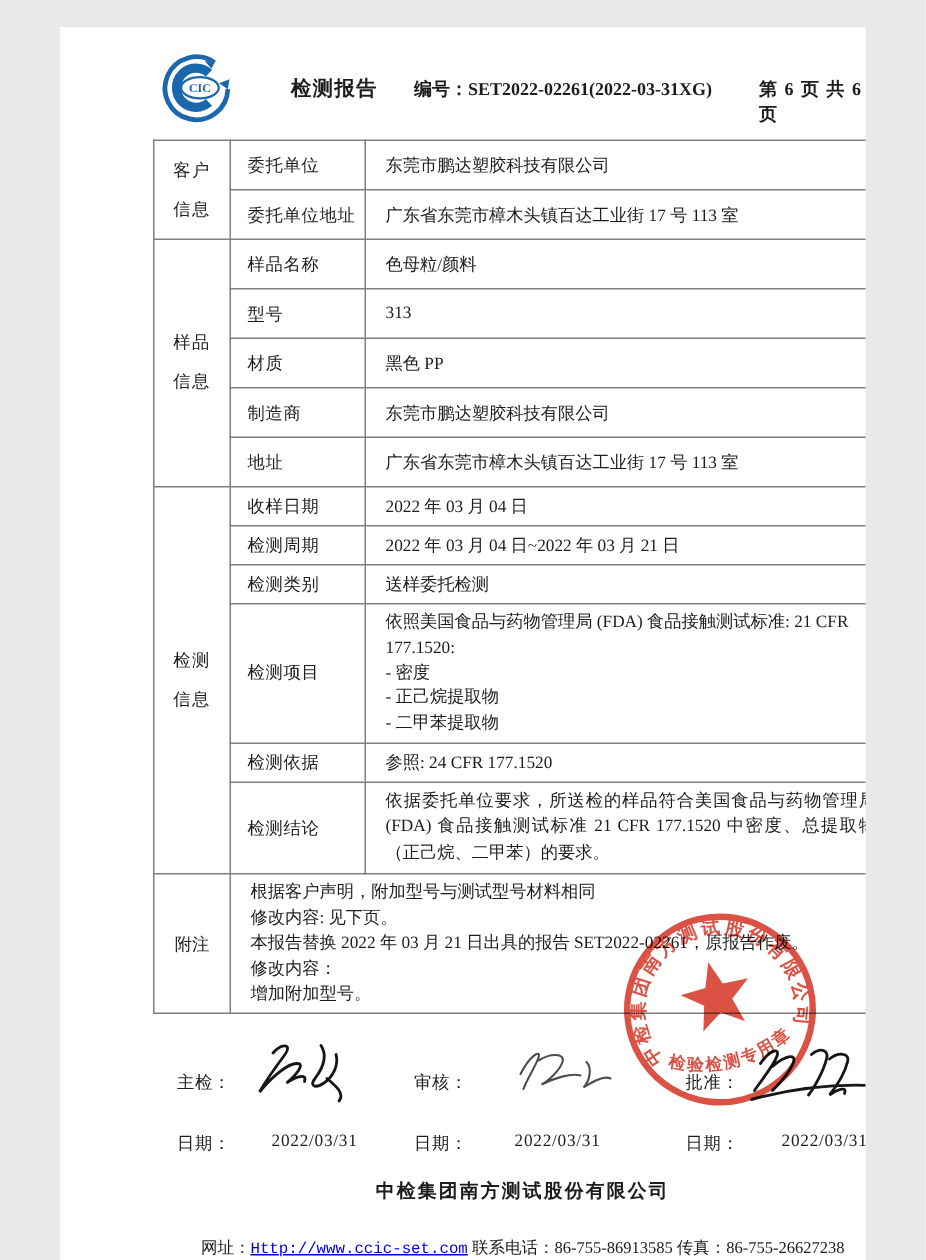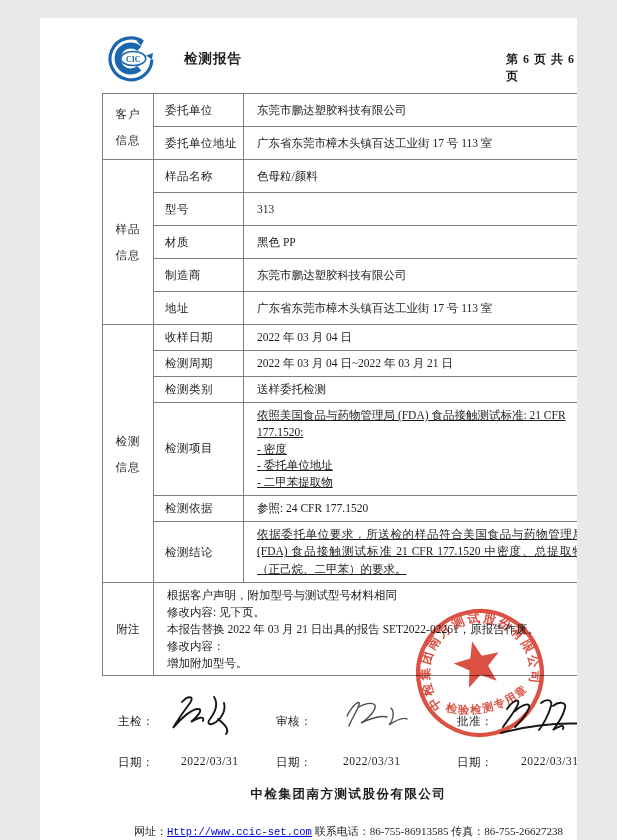--- a/index.html
+++ b/index.html
@@ -5,34 +5,34 @@
   * { margin:0; padding:0; box-sizing:border-box; }
   html,body { background:#e9e9e9; }
   .page {
     position:relative; width:537px; height:840px; margin:18px auto;
     background:#ffffff; overflow:hidden;
     font-family:"Liberation Serif","DejaVu Serif",serif;
     color:#1d1d1d;
   }
   
   .hdr-logo { position:absolute; left:63px; top:17px; }
-  .hdr-title { position:absolute; left:144px; top:32px; font-size:13.5px; font-weight:bold; letter-spacing:1px; }
+  .hdr-title { position:absolute; left:154px; top:32px; font-size:13.5px; font-weight:bold; letter-spacing:1px; }
   .hdr-no { position:absolute; left:236px; top:33px; font-size:12px; font-weight:bold; }
   .hdr-page { position:absolute; left:466px; top:33px; font-size:12px; font-weight:bold; letter-spacing:1px; }
   
   table.report { position:absolute; left:62px; top:75px; width:492px; border-collapse:collapse; table-layout:fixed; }
   table.report td { border:1px solid #7e7e7e; font-size:11.5px; vertical-align:middle; }
   col.c1 { width:51px; } col.c2 { width:90px; } col.c3 { width:351px; }
   td.sec { text-align:center; }
   td.sec div { line-height:26px; letter-spacing:1px; }
   td.lbl { padding-left:11px; letter-spacing:0.5px; }
   td.val { padding-left:13px; padding-right:8px; }
   tr.h33 { height:33px; } tr.h26 { height:26px; }
   tr.hitems { height:84px; } tr.hconc { height:57px; } tr.hnotes { height:84px; }
-  td.multiline { padding:4px 10px 4px 13px;text-decoration:underline; }
+  td.multiline { padding:4px 10px 4px 13px; }
   td.multiline div { line-height:16.8px; }
   td.justify { text-align:justify; }
   td.notes-cell { padding:4px 10px 4px 13px; }
   td.notes-cell div { line-height:16.8px; }
   
   .signoff-label { position:absolute; font-size:11.5px; letter-spacing:0.5px; }
   .sig-svg { position:absolute; }
   
   .seal { position:absolute; left:369px; top:584px; mix-blend-mode:multiply; opacity:0.88; }
   .seal-arc-text { font-size:12.5px; letter-spacing:2.2px; font-weight:bold; fill:#d63a2b; }
@@ -50,20 +50,21 @@
 
   <svg class="hdr-logo" width="54" height="47" viewBox="0 0 58 50">
     <path d="M43 7 A 22.5 22.5 0 1 0 52.5 26" fill="none" stroke="#1b67ae" stroke-width="3.4"></path>
     <path d="M52.5 26 l-6.2 -4.2 l7.4 -2.8 z" fill="#1b67ae"></path>
     <path d="M43 7 l-7.2 -1.4 l5 5.8 z" fill="#1b67ae"></path>
     <path d="M39 14.5 A 14 14 0 1 0 39 35.5" fill="none" stroke="#1b67ae" stroke-width="6.6"></path>
     <ellipse cx="32.5" cy="25" rx="13.5" ry="7.6" fill="#ffffff" stroke="#1b67ae" stroke-width="1.6"></ellipse>
     <text x="32.5" y="28.4" text-anchor="middle" font-size="8.5" font-weight="bold" fill="#1b67ae">CIC</text>
   </svg>
   <div class="hdr-title">检测报告</div>
+  <div class="hdr-no"><span>编号：</span><span>SET2022-02261(2022-03-31XG)</span></div>
   <div class="hdr-page">第 6 页 共 6 页</div>
 
   <table class="report">
     <colgroup>
         <col class="c1">
         <col class="c2">
         <col class="c3">
       </colgroup>
     <tbody>
 
@@ -119,21 +120,21 @@
       </tr>
       <tr class="h26">
         <td class="lbl">检测类别</td>
         <td class="val">送样委托检测</td>
       </tr>
       <tr class="hitems">
         <td class="lbl">检测项目</td>
         <td class="multiline">
           <div>依照美国食品与药物管理局 (FDA) 食品接触测试标准: 21 CFR 177.1520:</div>
           <div>- 密度</div>
-          <div>- 委托单位地址</div>
+          <div>- 正己烷提取物</div>
           <div>- 二甲苯提取物</div>
         </td>
       </tr>
       <tr class="h26">
         <td class="lbl">检测依据</td>
         <td class="val">参照: 24 CFR 177.1520</td>
       </tr>
       <tr class="hconc">
         <td class="lbl">检测结论</td>
         <td class="multiline justify">

